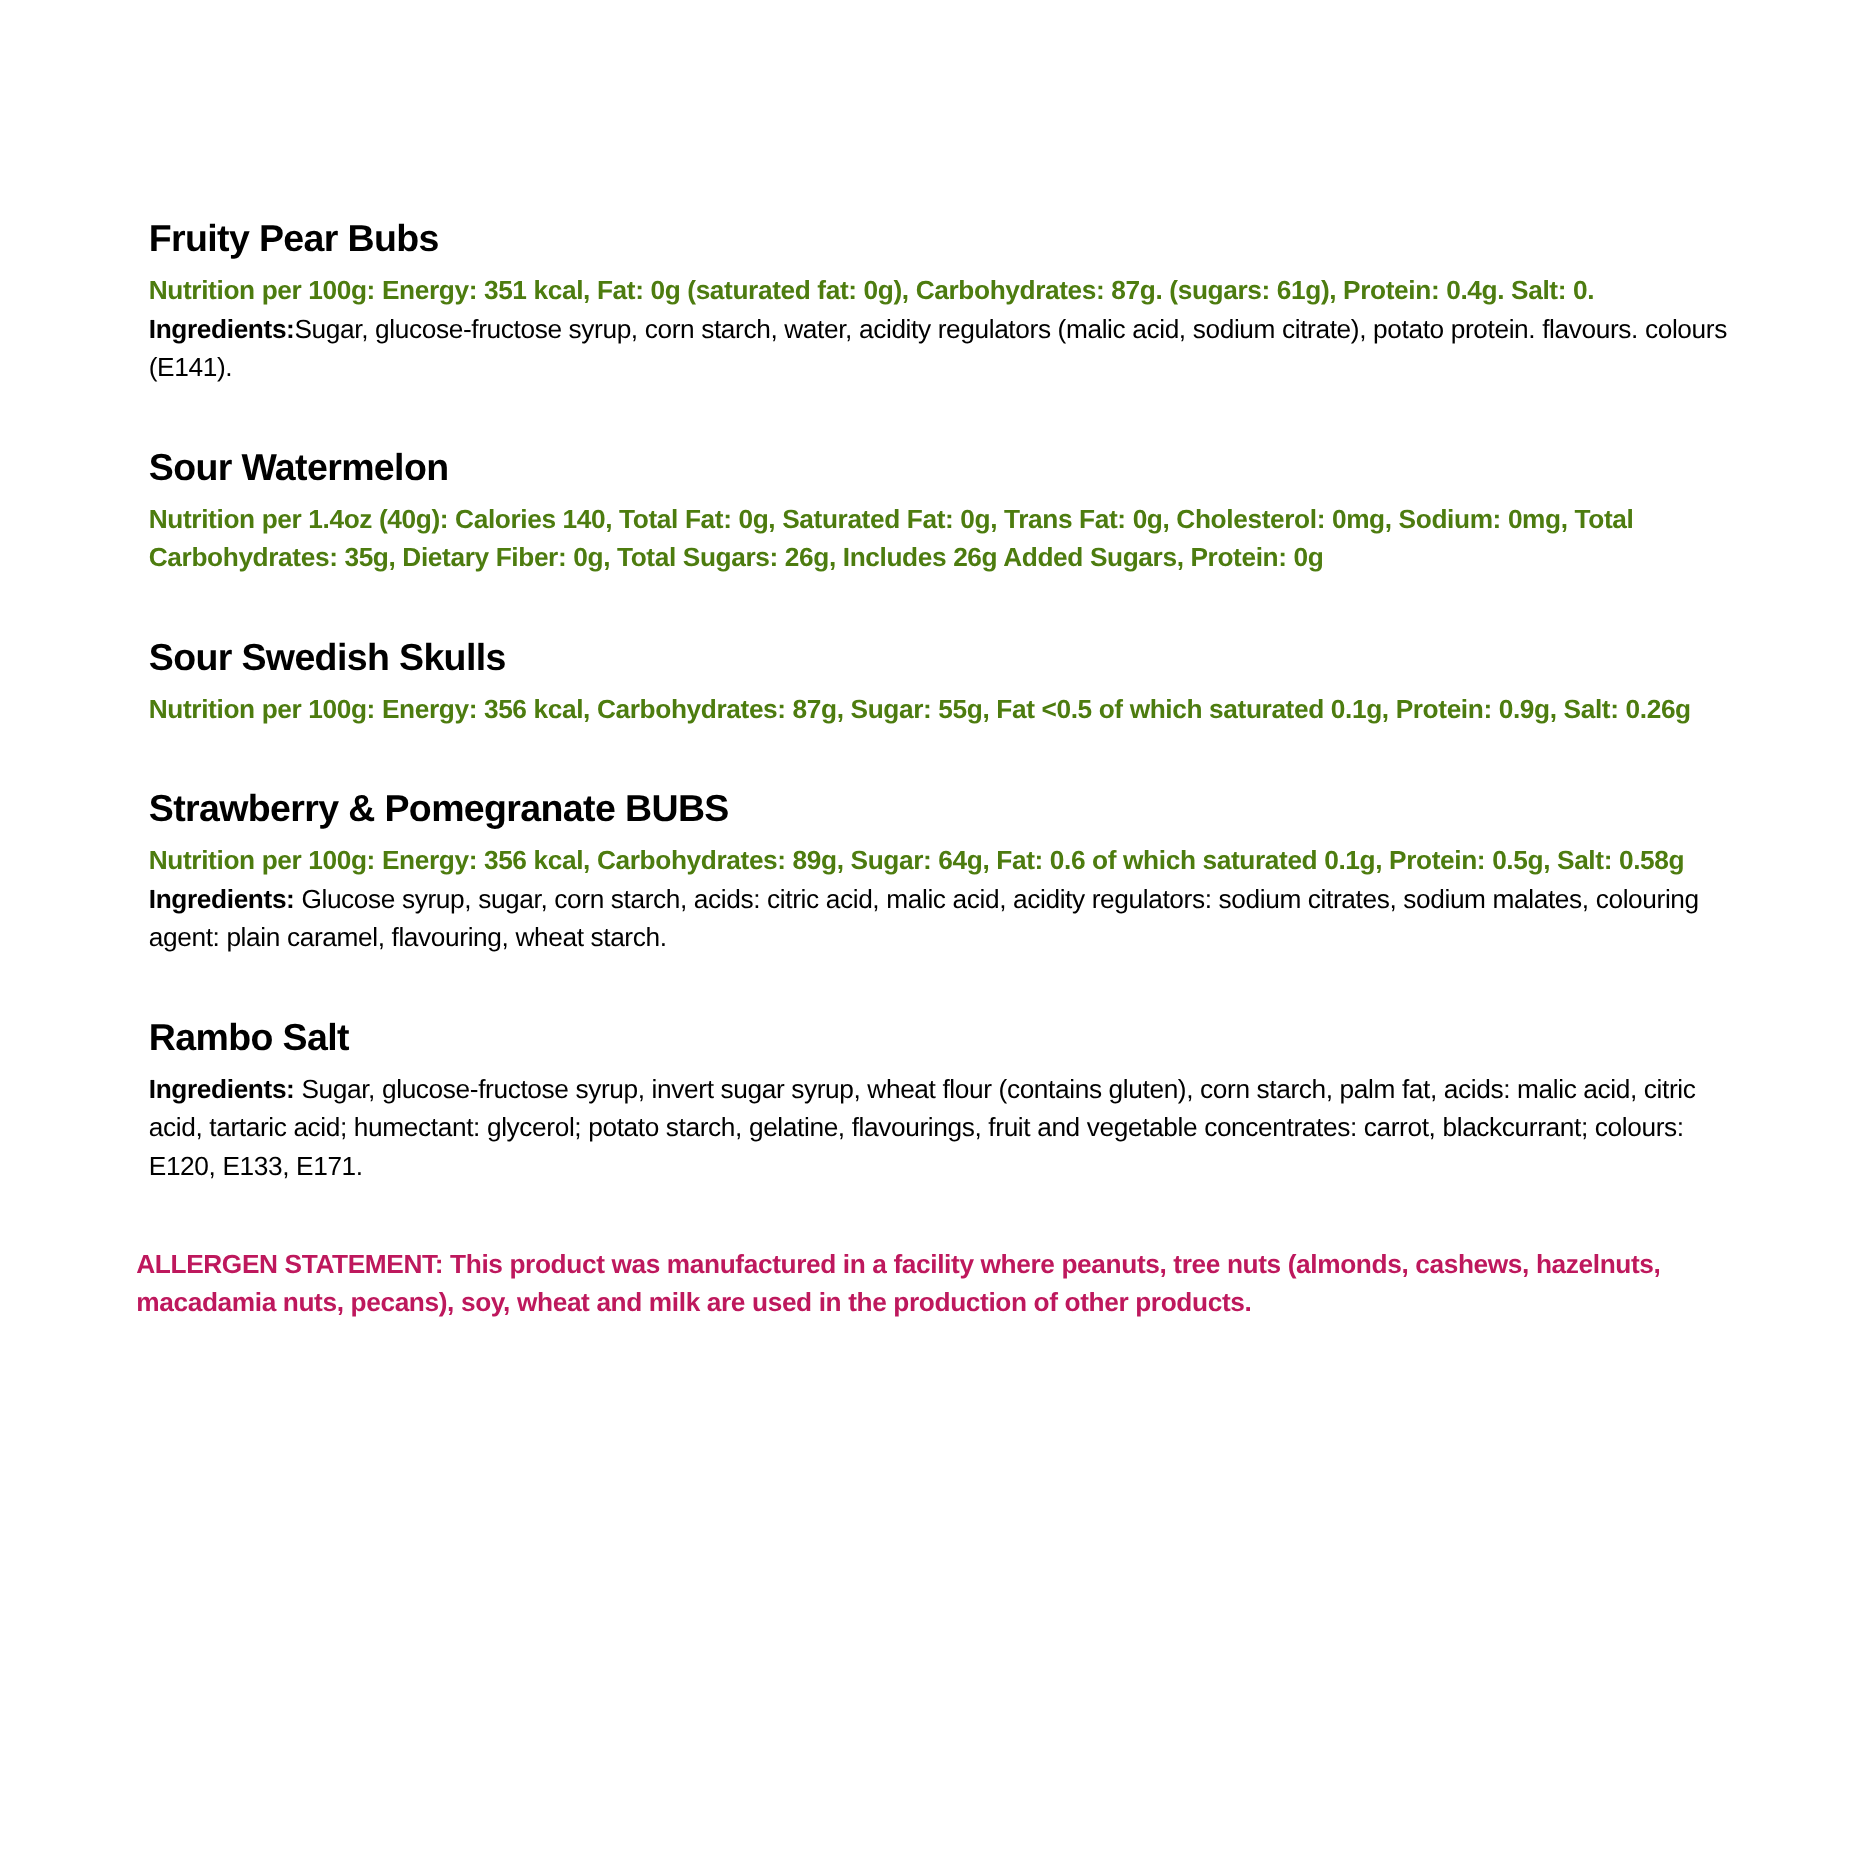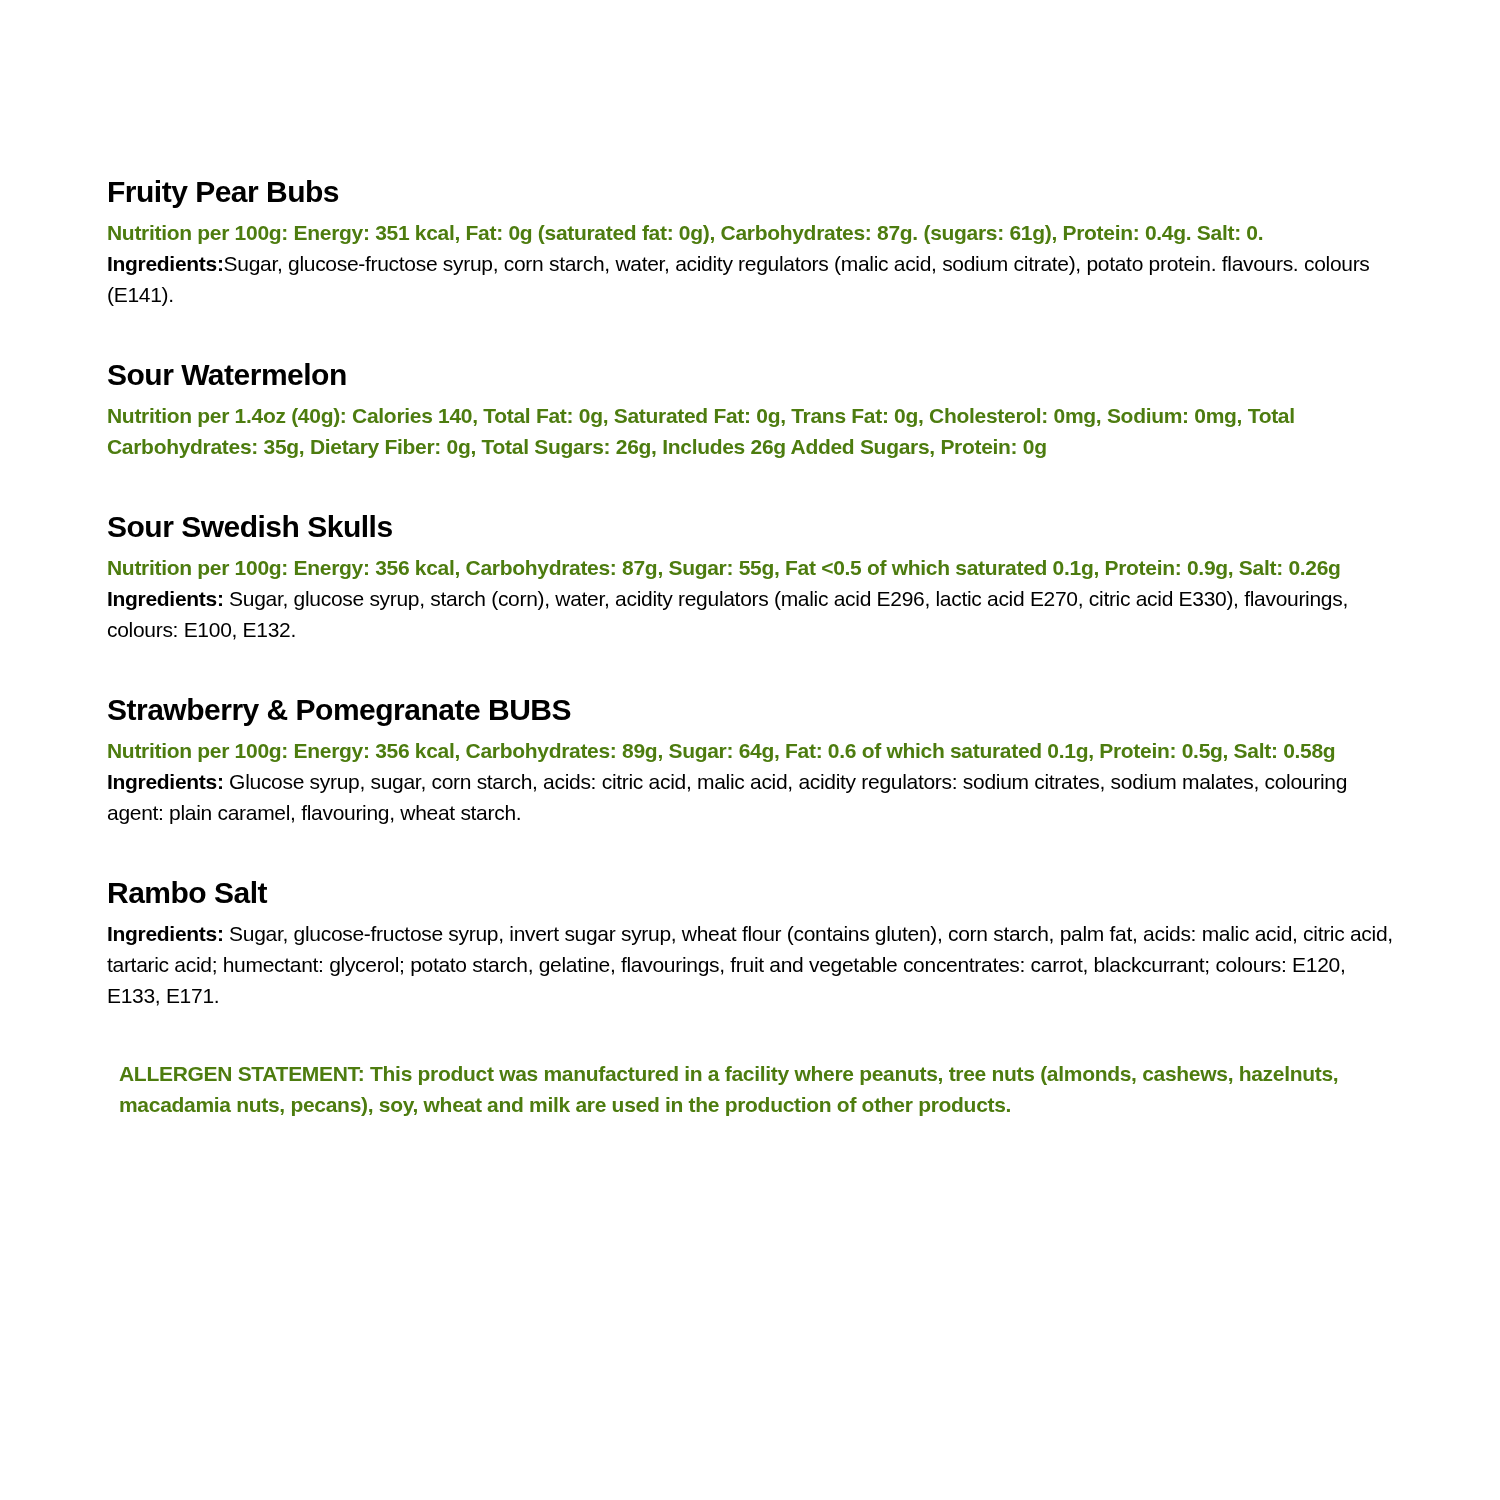--- a/index.html
+++ b/index.html
@@ -16,21 +16,21 @@
     font-family: "Liberation Sans", sans-serif;
     color: #000000;
   }
   .content {
     position: absolute;
     left: 107px;
     top: 174px;
     width: 1288px;
   }
   .product {
-    margin: 0 0 47px 0;
+    margin: 0 0 47px 12px;
   }
   .product-title {
     font-size: 30px;
     line-height: 36px;
     font-weight: bold;
     letter-spacing: -0.5px;
     margin: 0 0 7px 0;
     color: #000000;
   }
   .nutrition {
@@ -51,22 +51,22 @@
   }
   .ingredients .label {
     font-weight: bold;
     text-align: right;
   }
   .allergen {
     font-size: 21px;
     line-height: 31px;
     font-weight: bold;
     letter-spacing: -0.3px;
-    margin: 12px;
-    color: #4d7c0f;
+    margin: 2px;
+    color: #be185d;
   }
 </style>
 </head>
 <body>
 
 <div class="page">
   <div class="content">
 
     <section class="product">
       <h2 class="product-title">Fruity Pear Bubs</h2>
@@ -75,21 +75,20 @@
     </section>
 
     <section class="product">
       <h2 class="product-title">Sour Watermelon</h2>
       <p class="nutrition">Nutrition per 1.4oz (40g): Calories 140, Total Fat: 0g, Saturated Fat: 0g, Trans Fat: 0g, Cholesterol: 0mg, Sodium: 0mg, Total Carbohydrates: 35g, Dietary Fiber: 0g, Total Sugars: 26g, Includes 26g Added Sugars, Protein: 0g</p>
     </section>
 
     <section class="product">
       <h2 class="product-title">Sour Swedish Skulls</h2>
       <p class="nutrition">Nutrition per 100g: Energy: 356 kcal, Carbohydrates: 87g, Sugar: 55g, Fat &lt;0.5 of which saturated 0.1g, Protein: 0.9g, Salt: 0.26g</p>
-      <p class="ingredients"><span class="label">Ingredients:</span><span> Sugar, glucose syrup, starch (corn), water, acidity regulators (malic acid E296, lactic acid E270, citric acid E330), flavourings, colours: E100, E132.</span></p>
     </section>
 
     <section class="product">
       <h2 class="product-title">Strawberry &amp; Pomegranate BUBS</h2>
       <p class="nutrition">Nutrition per 100g: Energy: 356 kcal, Carbohydrates: 89g, Sugar: 64g, Fat: 0.6 of which saturated 0.1g, Protein: 0.5g, Salt: 0.58g</p>
       <p class="ingredients"><span class="label">Ingredients:</span><span> Glucose syrup, sugar, corn starch, acids: citric acid, malic acid, acidity regulators: sodium citrates, sodium malates, colouring agent: plain caramel, flavouring, wheat starch.</span></p>
     </section>
 
     <section class="product">
       <h2 class="product-title">Rambo Salt</h2>

